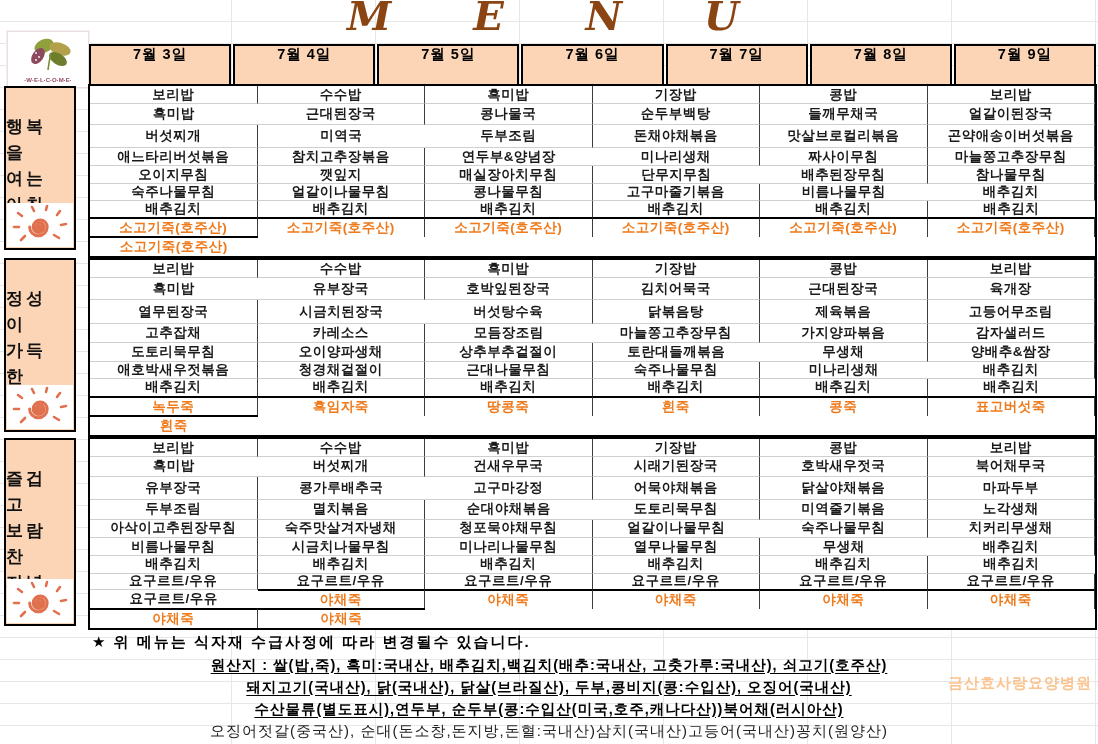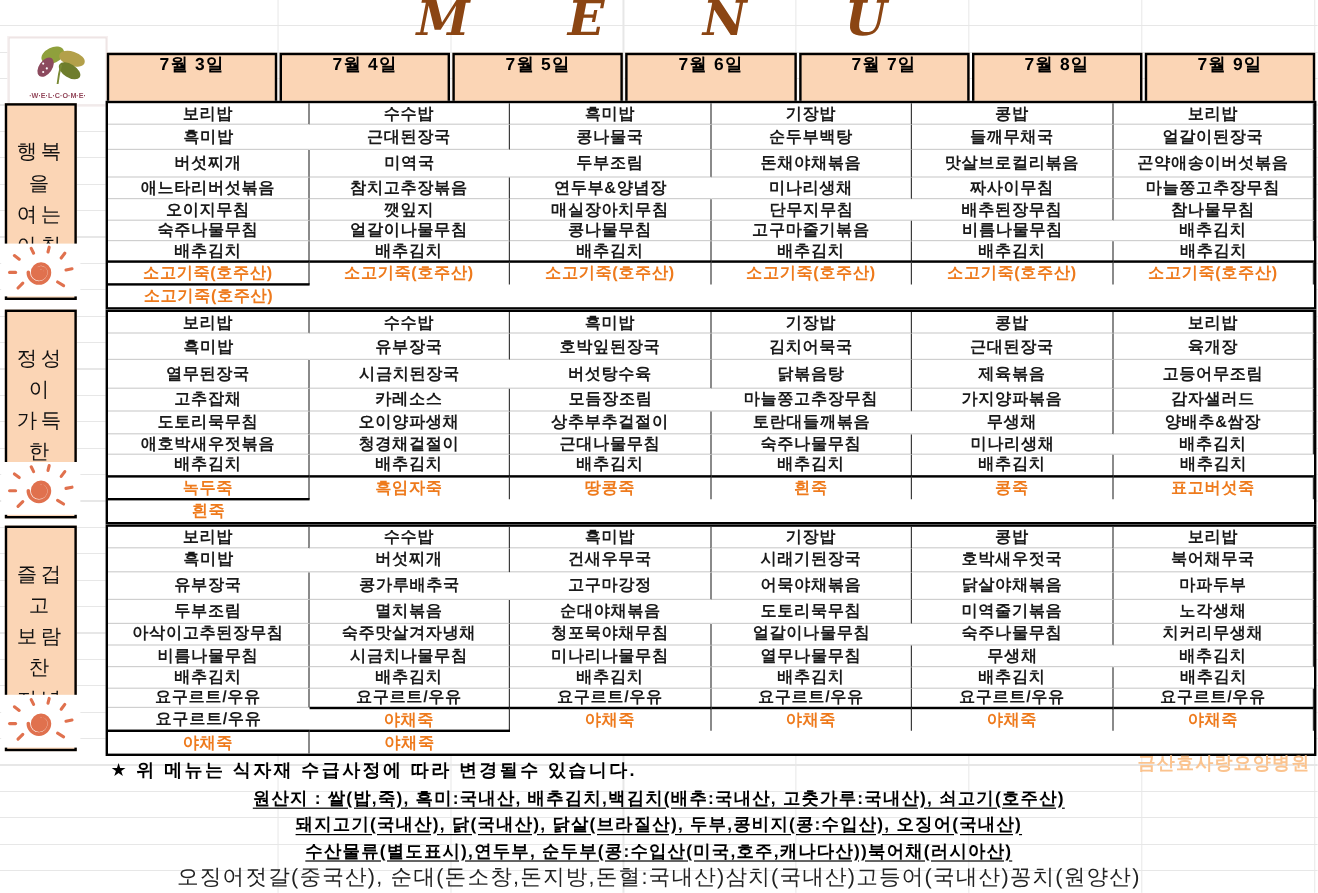--- a/index.html
+++ b/index.html
@@ -30,24 +30,24 @@
   .header-row{
     position:absolute;left:88px;top:44px;width:1009px;height:40px;
     display:grid;grid-template-columns:repeat(7,1fr);
   }
   .hcell{
     margin:0 1px;border:2px solid #000;box-sizing:border-box;
     display:flex;flex-direction:column;align-items:center;justify-content:center;
     font-weight:bold;font-size:14.5px;line-height:17px;color:#000;letter-spacing:1px;gap:32px;
   }
   .labels-col .lcell{
-    position:absolute;left:4px;width:60px;box-sizing:border-box;
+    position:absolute;left:4px;width:72px;box-sizing:border-box;
     border:2px solid #000;
-    display:flex;flex-direction:column;align-items:center;
-    font-weight:normal;font-size:17px;letter-spacing:3px;line-height:26px;color:#111;
+    display:flex;flex-direction:column;
+    font-weight:bold;font-size:17px;letter-spacing:3px;line-height:26px;color:#111;
     padding-top:26px;
   }
   .lcell .spiral-wrap{
     position:absolute;bottom:1px;left:50%;transform:translateX(-50%);
     width:66px;height:44px;background:#fff;display:flex;align-items:center;justify-content:center;
   }
   .section{
     position:absolute;left:88px;width:1009px;box-sizing:border-box;
     border:2px solid #000;background:#fff;
     display:grid;grid-template-columns:repeat(6,1fr);
@@ -69,21 +69,21 @@
   }
   .hospital-mark{
     position:absolute;right:6px;top:627px;font-weight:bold;font-size:15px;letter-spacing:1px;
   }
   .origin-lines{position:absolute;left:0;top:654px;width:1098px;}
   .origin-line{
     height:22px;display:flex;align-items:center;justify-content:center;
     font-size:14.5px;font-weight:bold;letter-spacing:1px;color:#000;white-space:nowrap;
   }
   .origin-line.u span{text-decoration:underline;text-underline-offset:3px;}
-  .origin-line.plain{font-weight:normal;font-size:18px;color:#222;}
+  .origin-line.plain{font-weight:normal;font-size:15px;color:#222;}
 </style>
 </head>
 <body>
 
 <div class="sheet">
 
   <div class="menu-title" style="color: rgb(139, 69, 19);">M E N U</div>
 
   <div class="logo-box">
     <span>
@@ -357,21 +357,21 @@
         <div class="mcell porridge" style="color: rgb(238, 122, 28);">야채죽</div>
         <div class="mcell porridge" style="color: rgb(238, 122, 28);">야채죽</div>
         <div class="mcell porridge" style="color: rgb(238, 122, 28);">야채죽</div>
         <div class="mcell porridge" style="color: rgb(238, 122, 28);">야채죽</div>
         <div class="mcell porridge lastcol" style="color: rgb(238, 122, 28);">야채죽</div>
       </div>
     </div>
 
   <div class="footer-notice">★ 위 메뉴는 식자재 수급사정에 따라 변경될수 있습니다.</div>
 
-  <div class="hospital-mark" style="color: rgb(251, 195, 142);">금산효사랑요양병원</div>
+  <div class="hospital-mark" style="color: rgb(251, 195, 142); margin-top: 47px;">금산효사랑요양병원</div>
 
   <div class="origin-lines" id="origin-lines">
       <div class="origin-line u">
         <span>원산지 : 쌀(밥,죽), 흑미:국내산, 배추김치,백김치(배추:국내산, 고춧가루:국내산), 쇠고기(호주산)</span>
       </div>
       <div class="origin-line u">
         <span>돼지고기(국내산), 닭(국내산), 닭살(브라질산), 두부,콩비지(콩:수입산), 오징어(국내산)</span>
       </div>
       <div class="origin-line u">
         <span>수산물류(별도표시),연두부, 순두부(콩:수입산(미국,호주,캐나다산))북어채(러시아산)</span>

